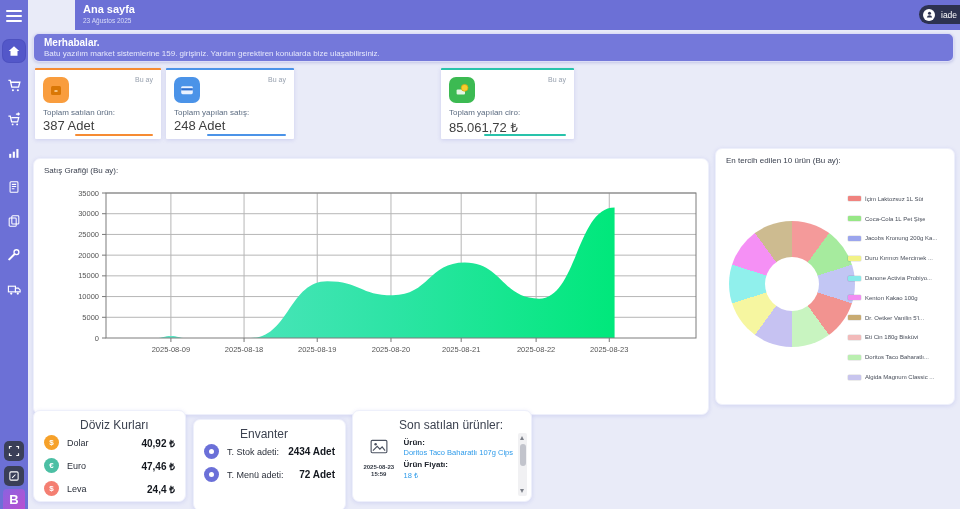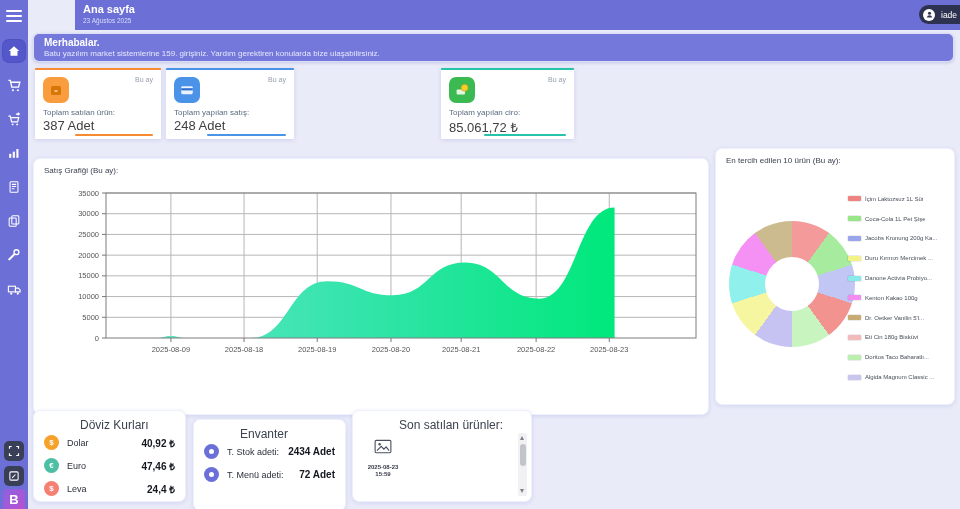--- a/index.html
+++ b/index.html
@@ -367,20 +367,26 @@
         <svg width="18" height="15" viewBox="0 0 16 13" fill="none" stroke="#4a5160" stroke-width="1">
             <rect x="1" y="1" width="14" height="11" rx="1"></rect>
             <circle cx="5" cy="4.4" r="1.1" fill="#4a5160" stroke="none"></circle>
             <path d="M2.6 10.2 L6.4 6.4 L8.8 8.8 L10.8 6.8 L13.4 10.2"></path>
           </svg>
         <div class="sold-date">
           <div>2025-08-23</div>
           <div>15:59</div>
         </div>
       </div>
+      <div class="sold-right">
+        <div class="sold-lbl">Ürün:</div>
+        <div class="sold-link">Doritos Taco Baharatlı 107g Cips</div>
+        <div class="sold-lbl">Ürün Fiyatı:</div>
+        <div class="sold-link">18 ₺</div>
+      </div>
     </div>
     <div class="scrollbar">
       <span class="sb-arrow-up"></span>
       <span class="sb-thumb"></span>
       <span class="sb-arrow-down"></span>
     </div>
   </section>
 
 </div>
 

